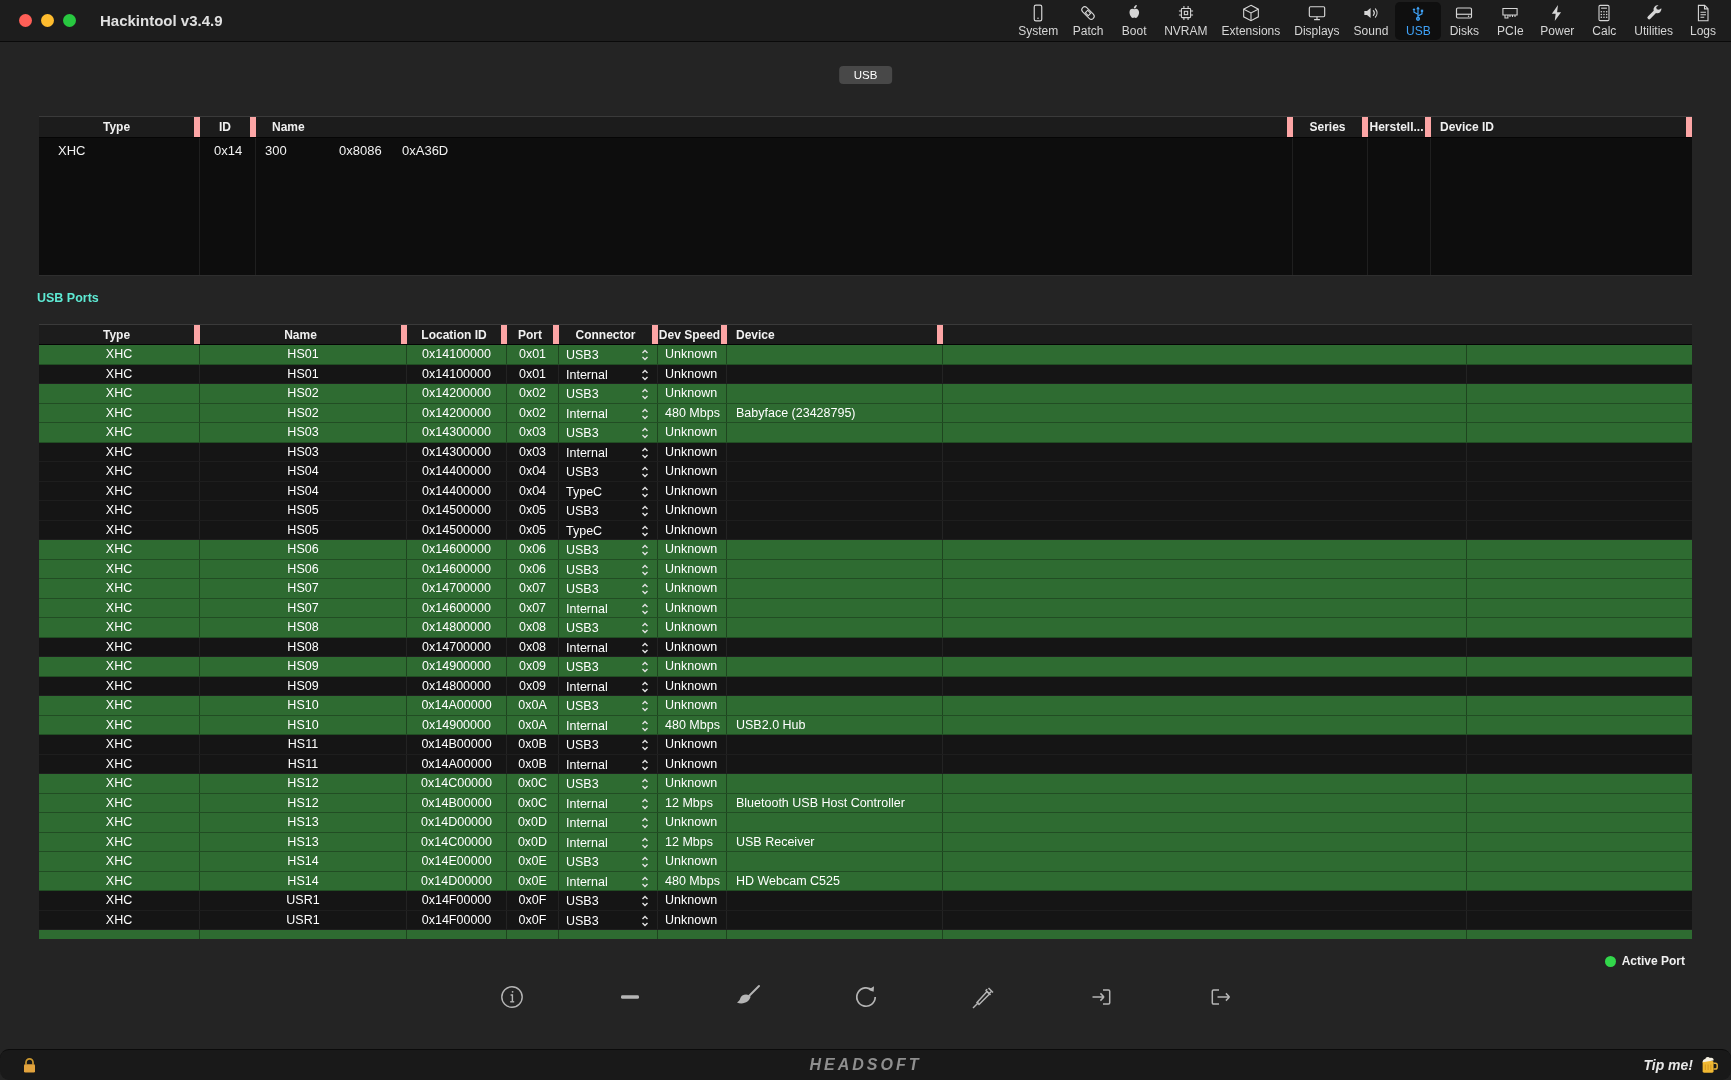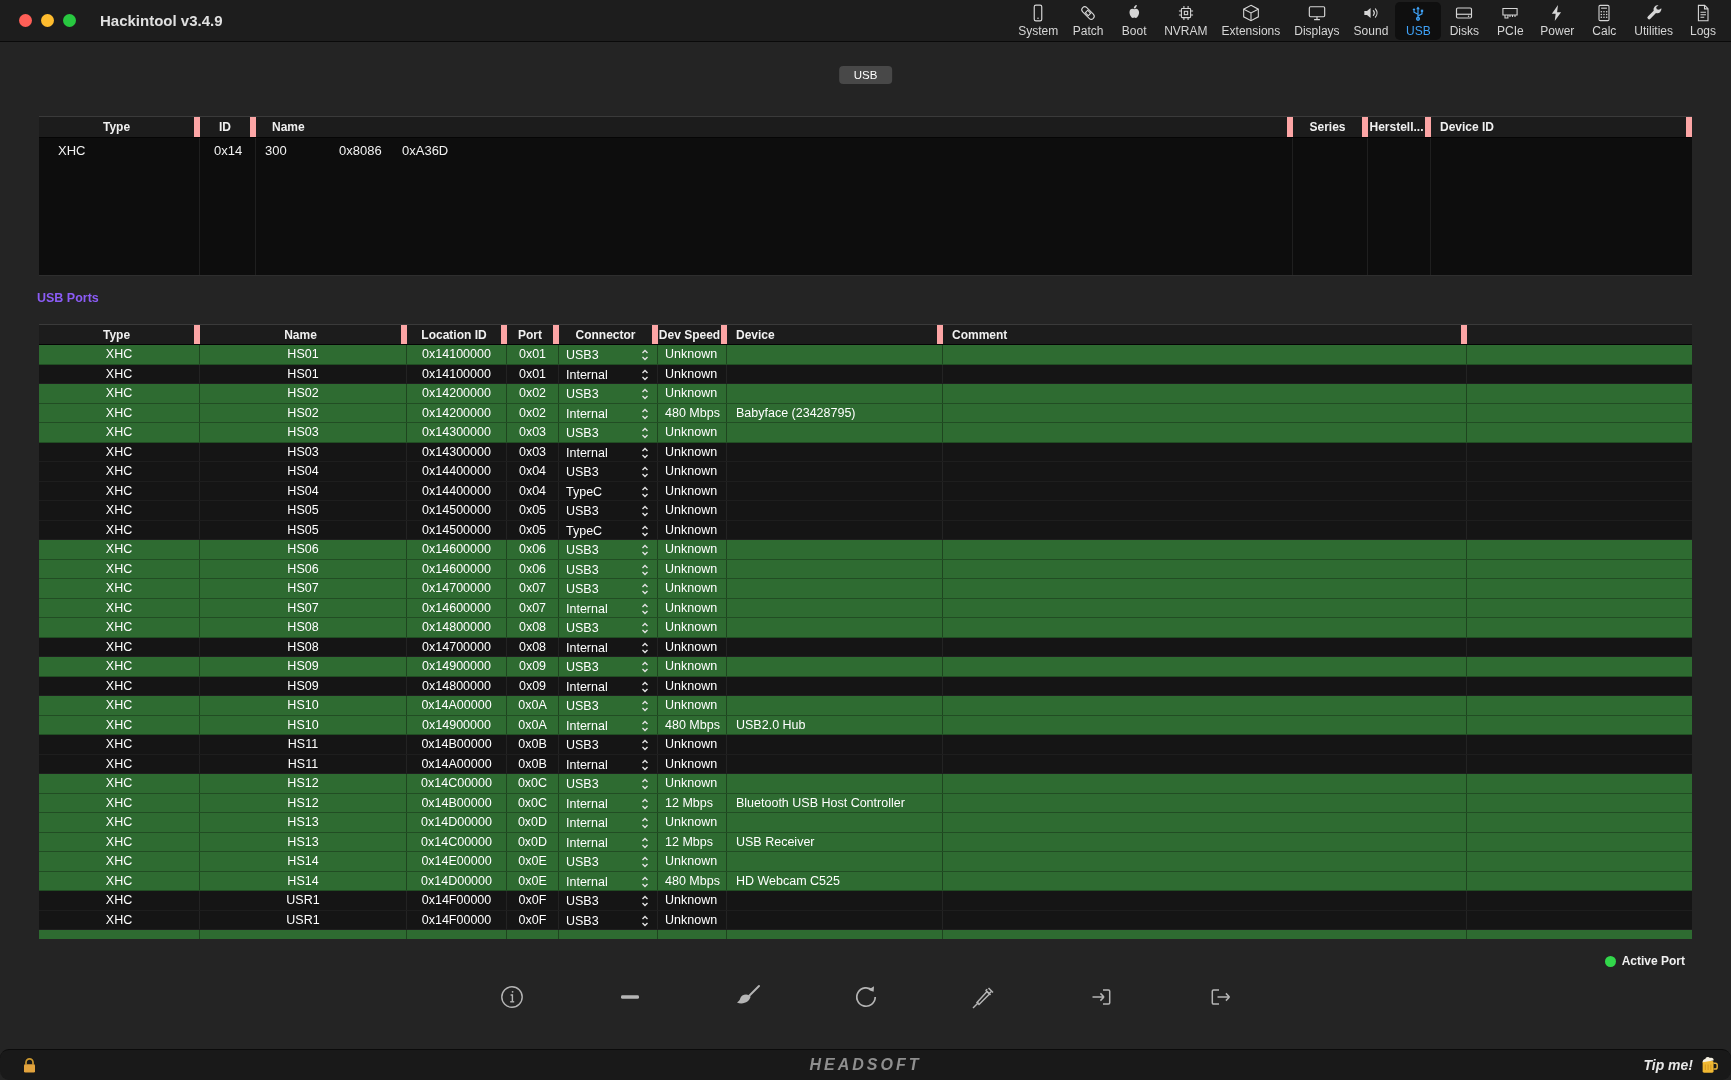--- a/index.html
+++ b/index.html
@@ -41,21 +41,21 @@
   .t1-row { position: relative; display: flex; height: 25px; align-items: center; color: #f2f2f2; font-size: 13px; }
   .t1-row .cell { display: flex; align-items: center; height: 100%; overflow: hidden; white-space: nowrap; }
   .c1-type { width: 161px; padding-left: 19px; }
   .c1-id   { width: 56px;  padding-left: 14px; }
   .c1-name { width: 1037px; padding-left: 27px; }
   .c1-series { width: 75px; padding-left: 9px; }
   .c1-herst  { width: 63px; padding-left: 8px; }
   .c1-devid  { flex: 1; padding-left: 8px; }
 
   
-  .section-label { position: absolute; left: 37px; top: 291px; font-size: 12.5px; font-weight: bold; color: #8b5cf6; }
+  .section-label { position: absolute; left: 37px; top: 291px; font-size: 12.5px; font-weight: bold; color: #5eead4; }
   .table2 { position: absolute; left: 39px; top: 324px; width: 1653px; }
   .table2 .t-header { height: 21px; }
   .t2-body { height: 594px; overflow: hidden; background: #101010; }
   .t2-row { display: flex; height: 19.5px; align-items: stretch; color: #ffffff; font-size: 12.5px; }
   .t2-row.active { background: #2e6b31; border-bottom: 1px solid rgba(0,0,0,0.28); }
   .t2-row.inactive { background: #151515; border-bottom: 1px solid rgba(255,255,255,0.04); }
   .t2-row .cell { display: flex; align-items: center; overflow: hidden; white-space: nowrap;
     border-right: 1px solid rgba(0,0,0,0.35); }
   .t2-row.inactive .cell { border-right-color: #232323; }
   .cc { justify-content: center; }
@@ -271,21 +271,20 @@
 
   <div class="table2">
     <div class="t-header">
       <div class="h-cell c-type">Type</div>
       <div class="h-cell c-name">Name</div>
       <div class="h-cell c-loc">Location ID</div>
       <div class="h-cell c-port">Port</div>
       <div class="h-cell c-conn" style="justify-content:center;padding:0">Connector</div>
       <div class="h-cell c-speed" style="justify-content:center;padding:0">Dev Speed</div>
       <div class="h-cell c-dev left" style="padding-left:9px">Device</div>
-      <div class="h-cell c-comment left" style="padding-left:9px">Comment</div>
       <div class="h-cell c-extra"></div>
     </div>
     <div class="t2-body">
         <div class="t2-row active">
       <div class="cell c-type cc">XHC</div>
       <div class="cell c-name cc">HS01</div>
       <div class="cell c-loc cc">0x14100000</div>
       <div class="cell c-port cc">0x01</div>
       <div class="cell c-conn">
         <span>USB3</span>

